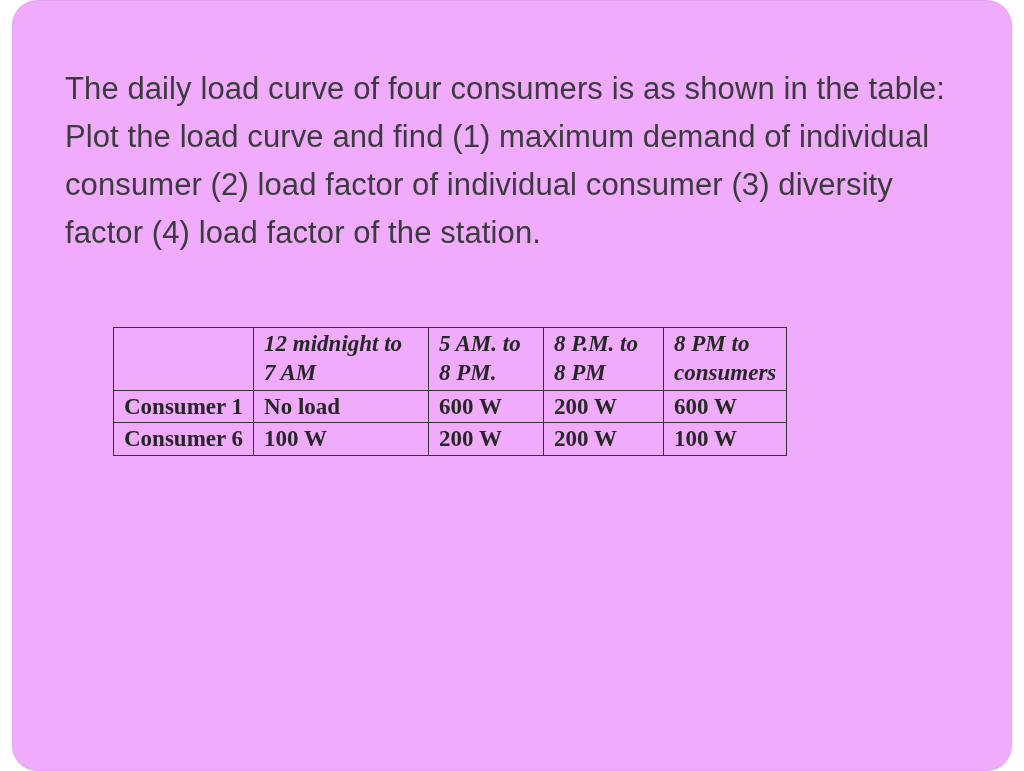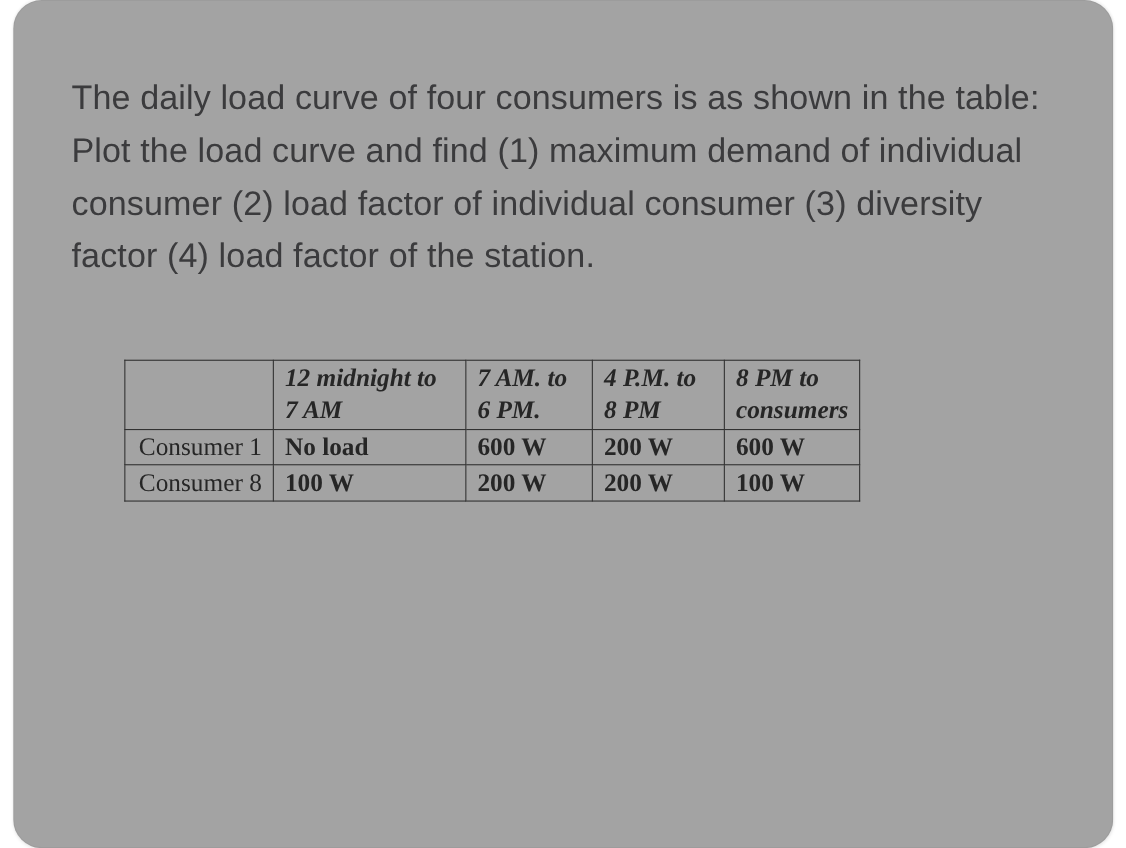--- a/index.html
+++ b/index.html
@@ -13,21 +13,21 @@
       width: 1024px;
       height: 771px;
       position: relative;
     }
     .card {
       position: absolute;
       top: 0;
       left: 12px;
       right: 12px;
       bottom: 0;
-      background: #a3a3a3;
+      background: #f0abfc;
       border-radius: 26px;
       padding: 64px 52px 40px 52px;
       box-shadow: 0 1px 3px rgba(0,0,0,0.08), 0 -1px 2px rgba(0,0,0,0.04);
       border: 1px solid rgba(0,0,0,0.04);
     }
     .question-text {
       font-size: 31px;
       line-height: 1.55;
       color: #3b3b3d;
       font-weight: 400;
@@ -56,21 +56,21 @@
     .data-table th.row-header-empty {
       font-style: normal;
       min-width: 135px;
     }
     .data-table td {
       font-size: 23px;
       line-height: 1.2;
       font-weight: 700;
     }
     .data-table td.row-header {
-      font-weight: 400;
+      font-weight: 700;
       font-style: normal;
       white-space: nowrap;
       text-align: right;
     }
     .col-1 { min-width: 175px; }
     .col-2 { min-width: 115px; }
     .col-3 { min-width: 120px; }
     .col-4 { min-width: 120px; }
   </style>
 </head>
@@ -81,43 +81,43 @@
 
   <table class="data-table">
     <thead>
       <tr>
         <th class="row-header-empty"></th>
         <th class="col-1">
           <span>12 midnight to</span><br>
           <span>7 AM</span>
         </th>
         <th class="col-2">
-          <span>7 AM. to</span><br>
-          <span>6 PM.</span>
+          <span>5 AM. to</span><br>
+          <span>8 PM.</span>
         </th>
         <th class="col-3">
-          <span>4 P.M. to</span><br>
+          <span>8 P.M. to</span><br>
           <span>8 PM</span>
         </th>
         <th class="col-4">
           <span>8 PM to</span><br>
           <span>consumers</span>
         </th>
       </tr>
     </thead>
     <tbody>
       <tr>
         <td class="row-header">Consumer 1</td>
         <td>No load</td>
         <td>600 W</td>
         <td>200 W</td>
         <td>600 W</td>
       </tr>
       <tr>
-        <td class="row-header">Consumer 8</td>
+        <td class="row-header">Consumer 6</td>
         <td>100 W</td>
         <td>200 W</td>
         <td>200 W</td>
         <td>100 W</td>
       </tr>
     </tbody>
   </table>
 </div>
 
 </body></html>

